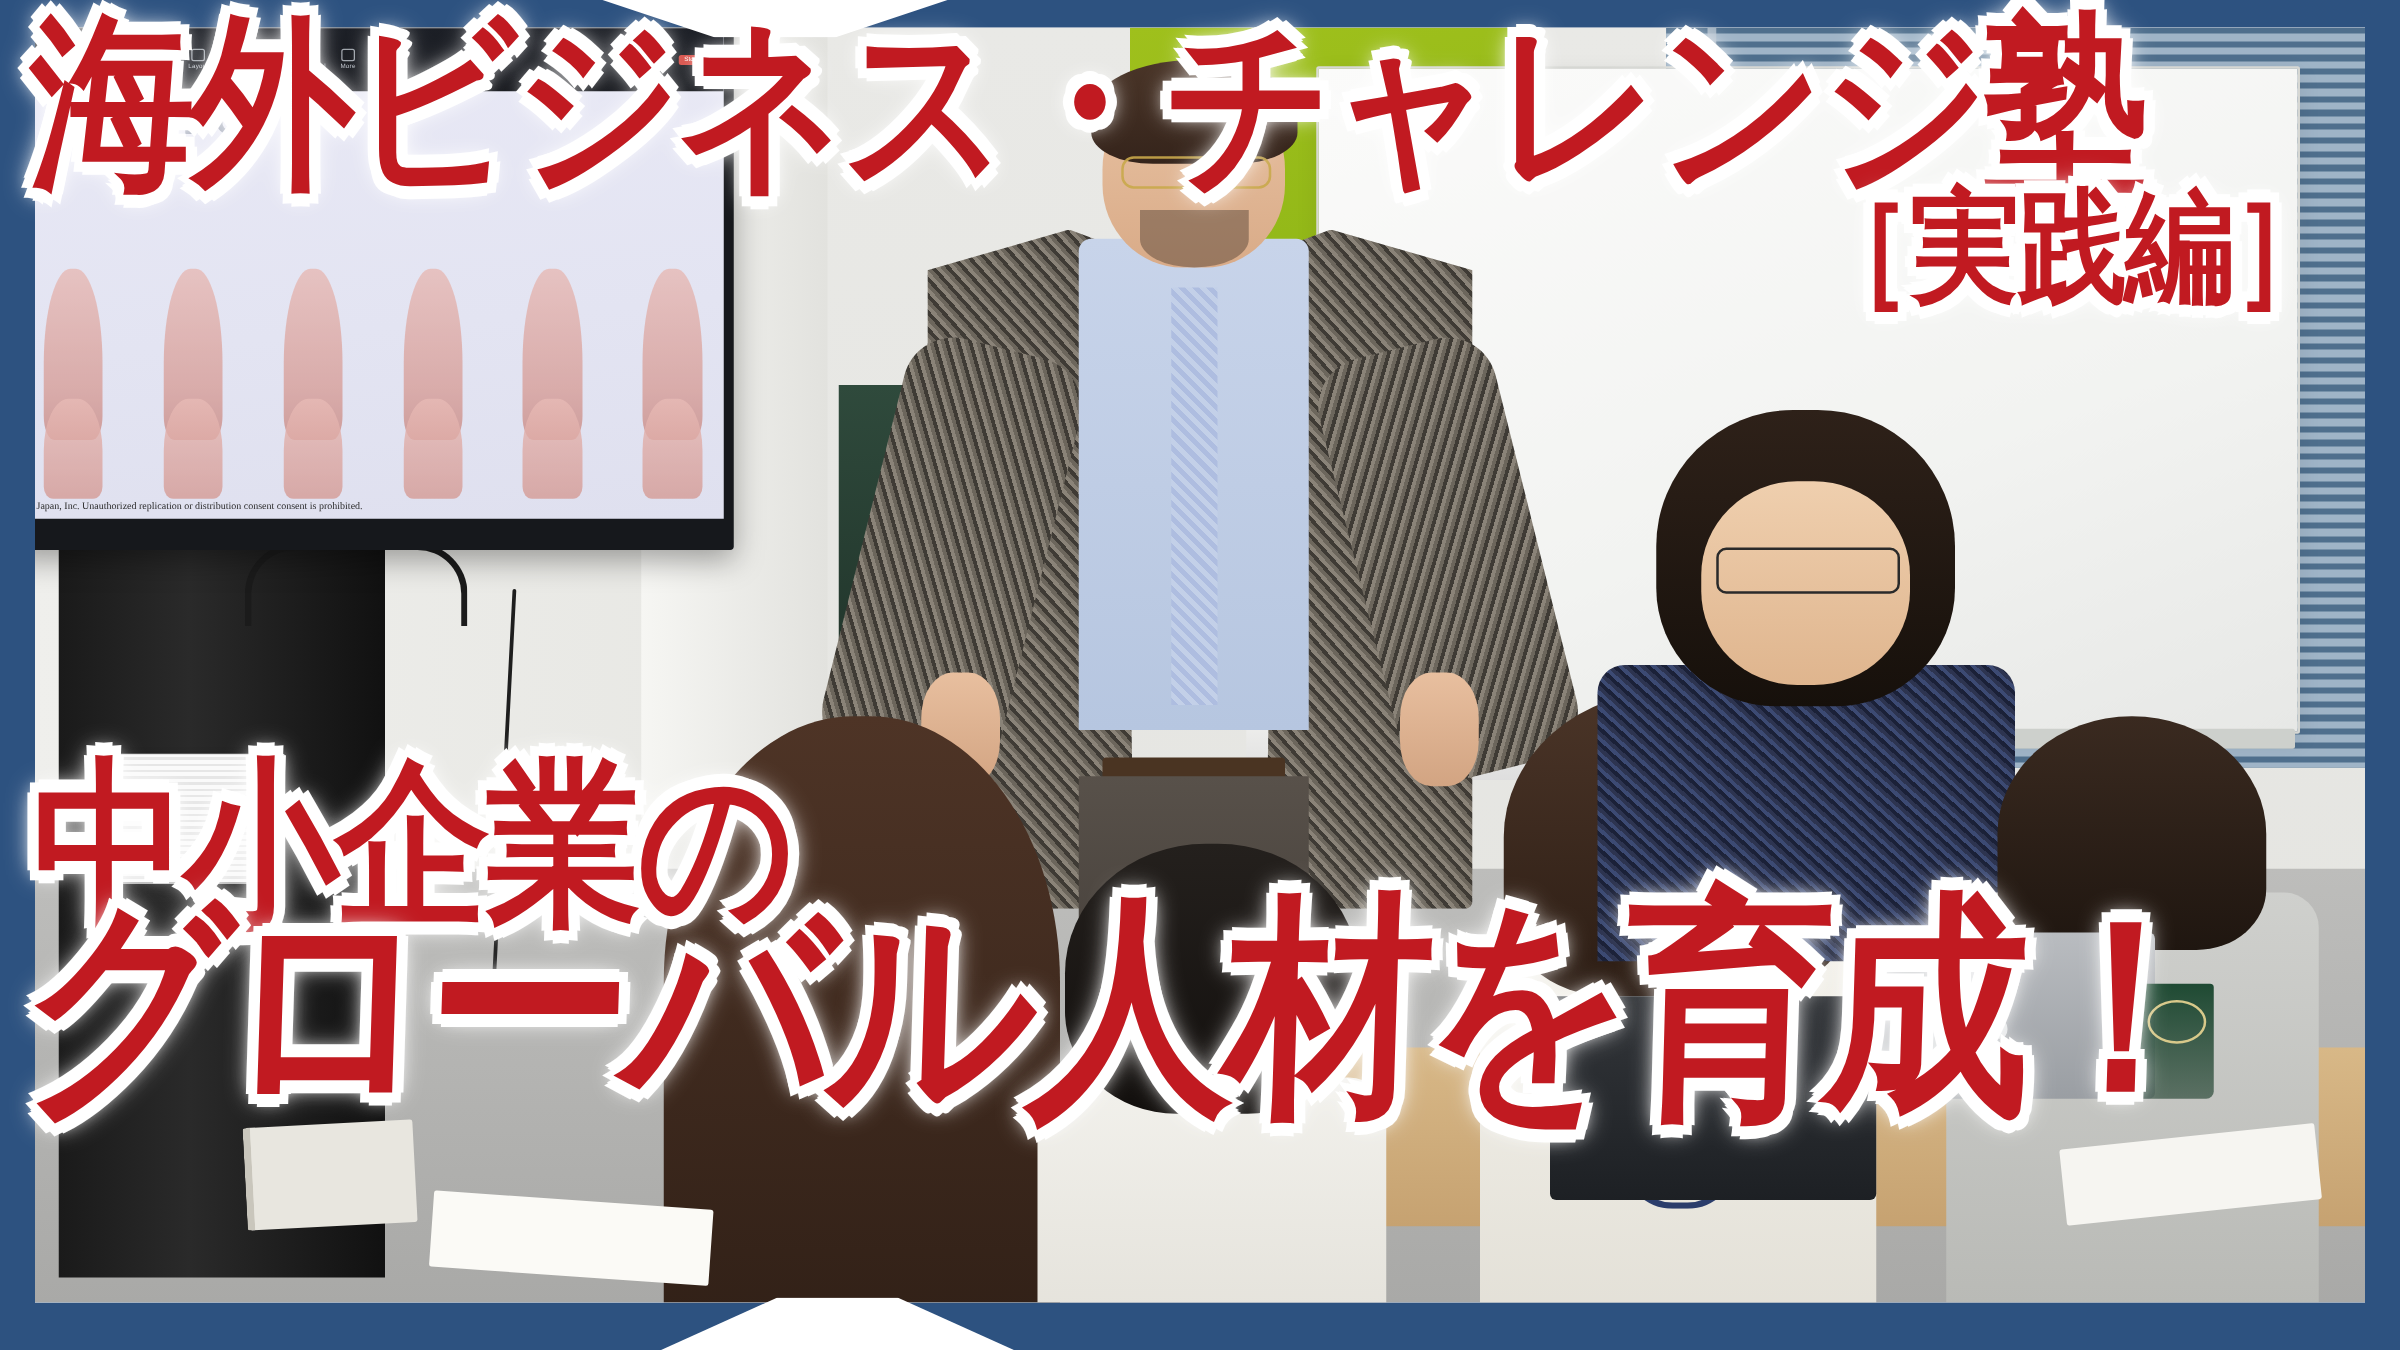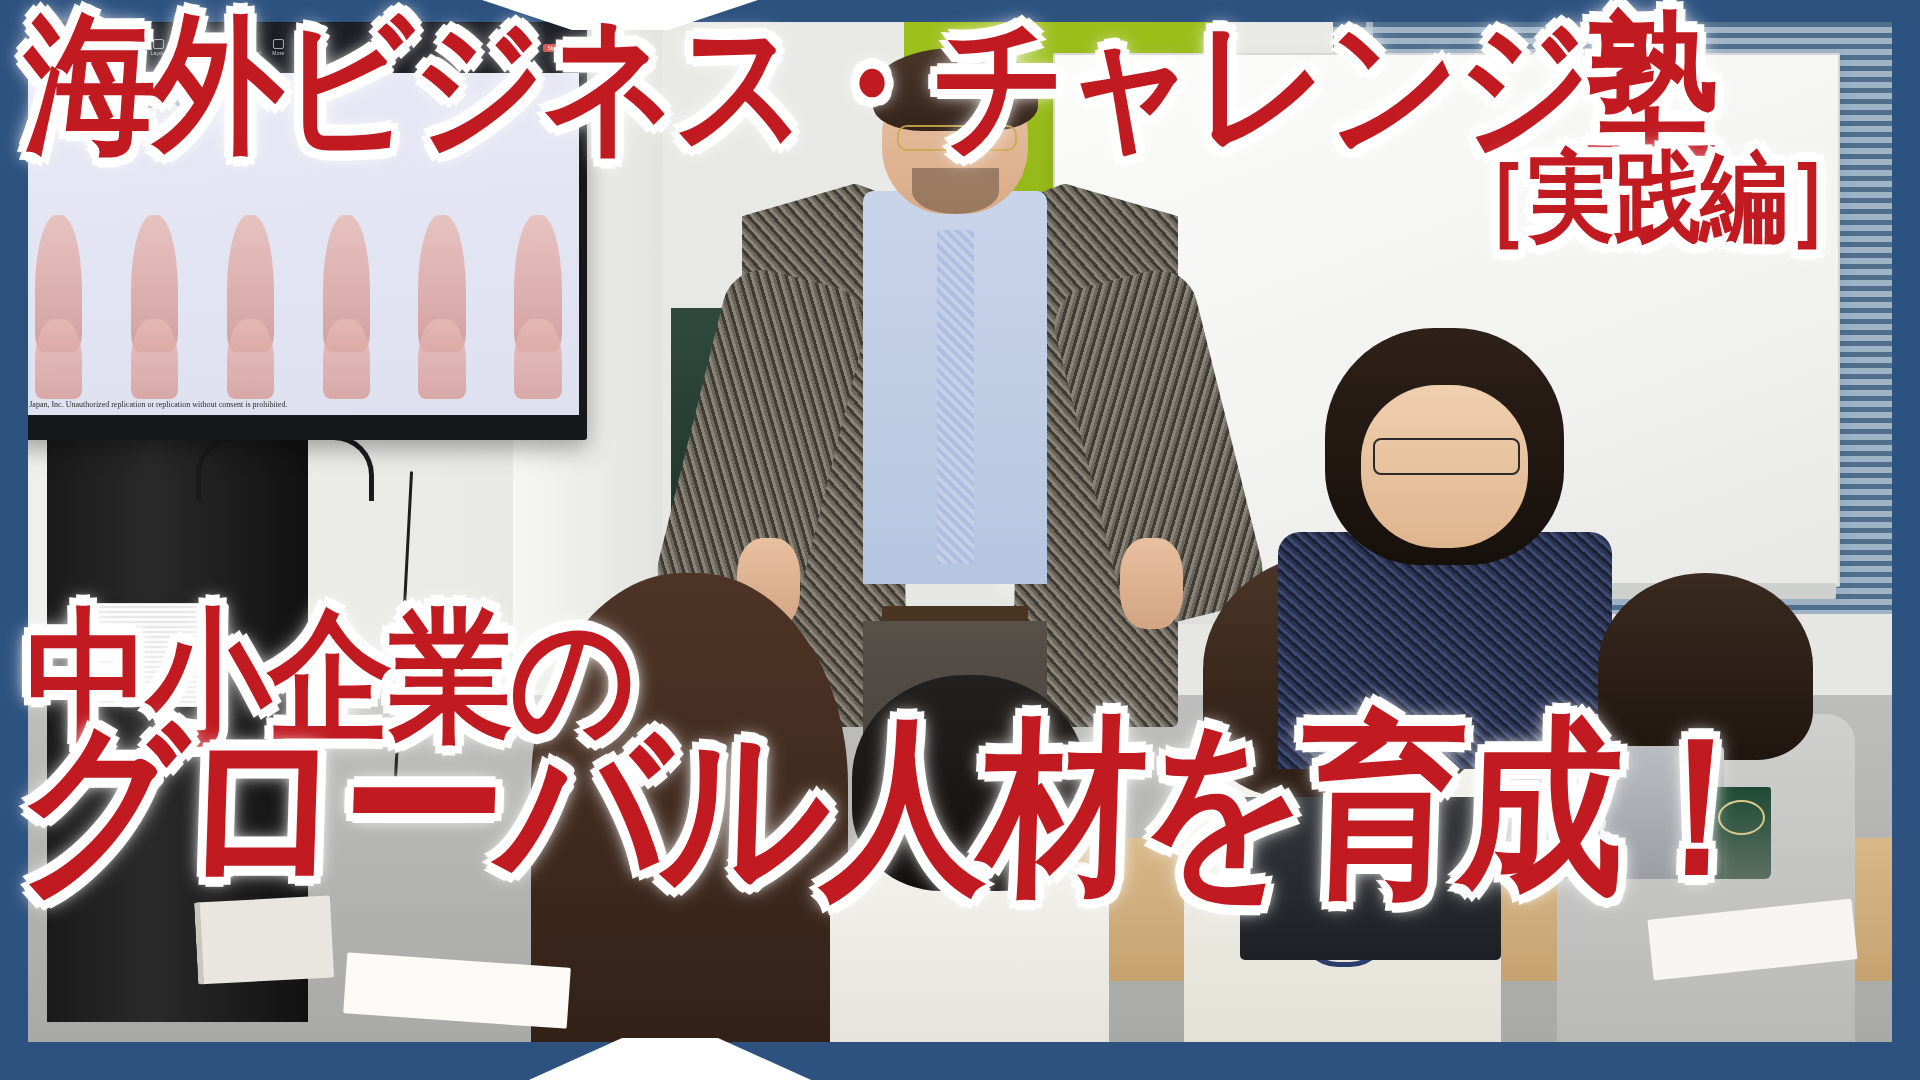--- a/index.html
+++ b/index.html
@@ -281,21 +281,21 @@
           </div>
           <div class="hands2">
             <span class="hand2"></span>
             <span class="hand2"></span>
             <span class="hand2"></span>
             <span class="hand2"></span>
             <span class="hand2"></span>
             <span class="hand2"></span>
           </div>
 
-          <div class="copyright">Japan, Inc.   Unauthorized replication or replication without consent is prohibited.</div>
+          <div class="copyright">Japan, Inc.   Unauthorized replication or distribution consent consent is prohibited.</div>
         </div>
       </div>
 
       <div class="man">
         <div class="m-jacket"></div>
         <div class="m-armL"></div>
         <div class="m-armR"></div>
         <div class="m-shirt"></div>
         <div class="m-belt"></div>
         <div class="m-pants"></div>

